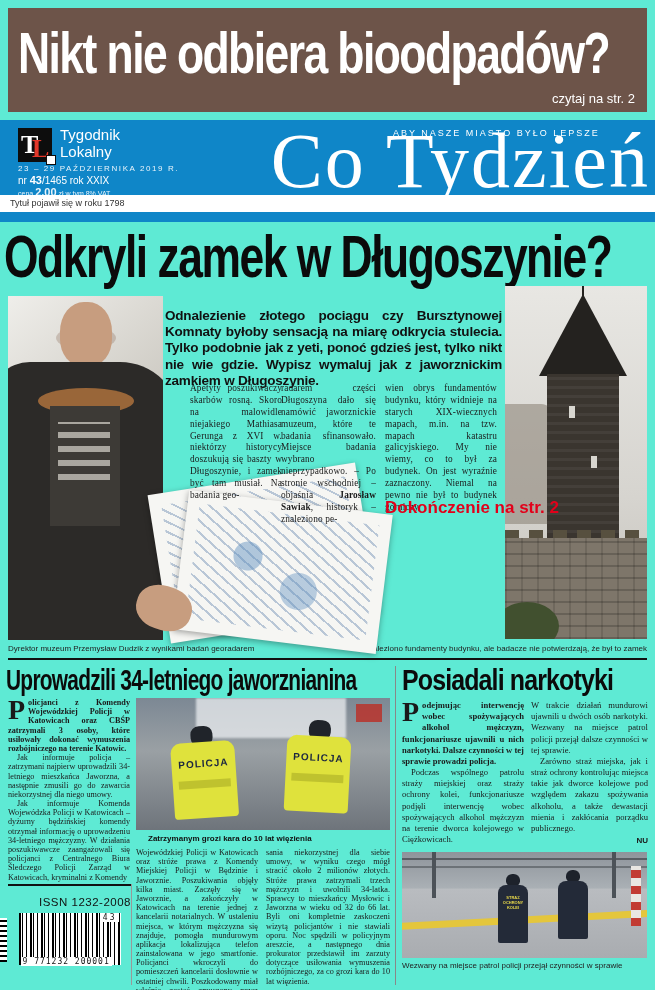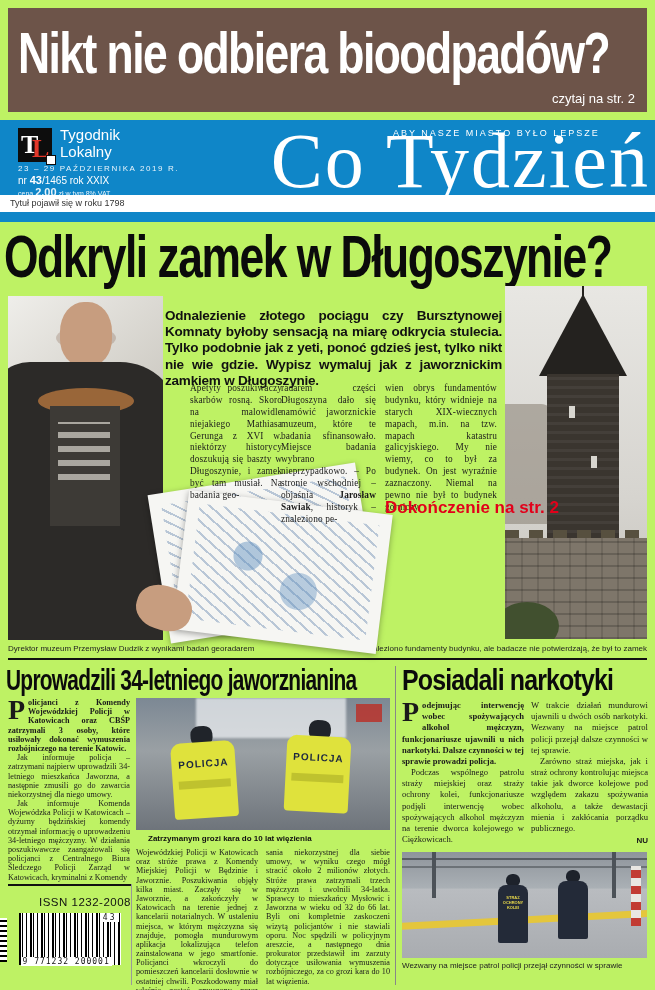--- a/index.html
+++ b/index.html
@@ -1,19 +1,19 @@
 <!DOCTYPE html>
 <html><head>
 <meta charset="utf-8">
 <style>
   * { margin:0; padding:0; box-sizing:border-box; }
   html,body { background:#e9e9e9; }
   .page {
     position:relative; width:655px; height:990px; margin:0 auto;
-    background:#bef264; overflow:hidden;
+    background:#5eead4; overflow:hidden;
     font-family:"Liberation Sans", sans-serif; color:#111;
   }
   
   .banner { position:absolute; left:8px; top:8px; width:639px; height:104px; background:#6d5449; }
   .banner-headline {
     position:absolute; left:10px; top:12px; white-space:nowrap;
     font-size:57px; font-weight:bold; letter-spacing:-2px; color:#fff;
     transform:scaleX(.78); transform-origin:left top;
   }
   .banner-readmore {

